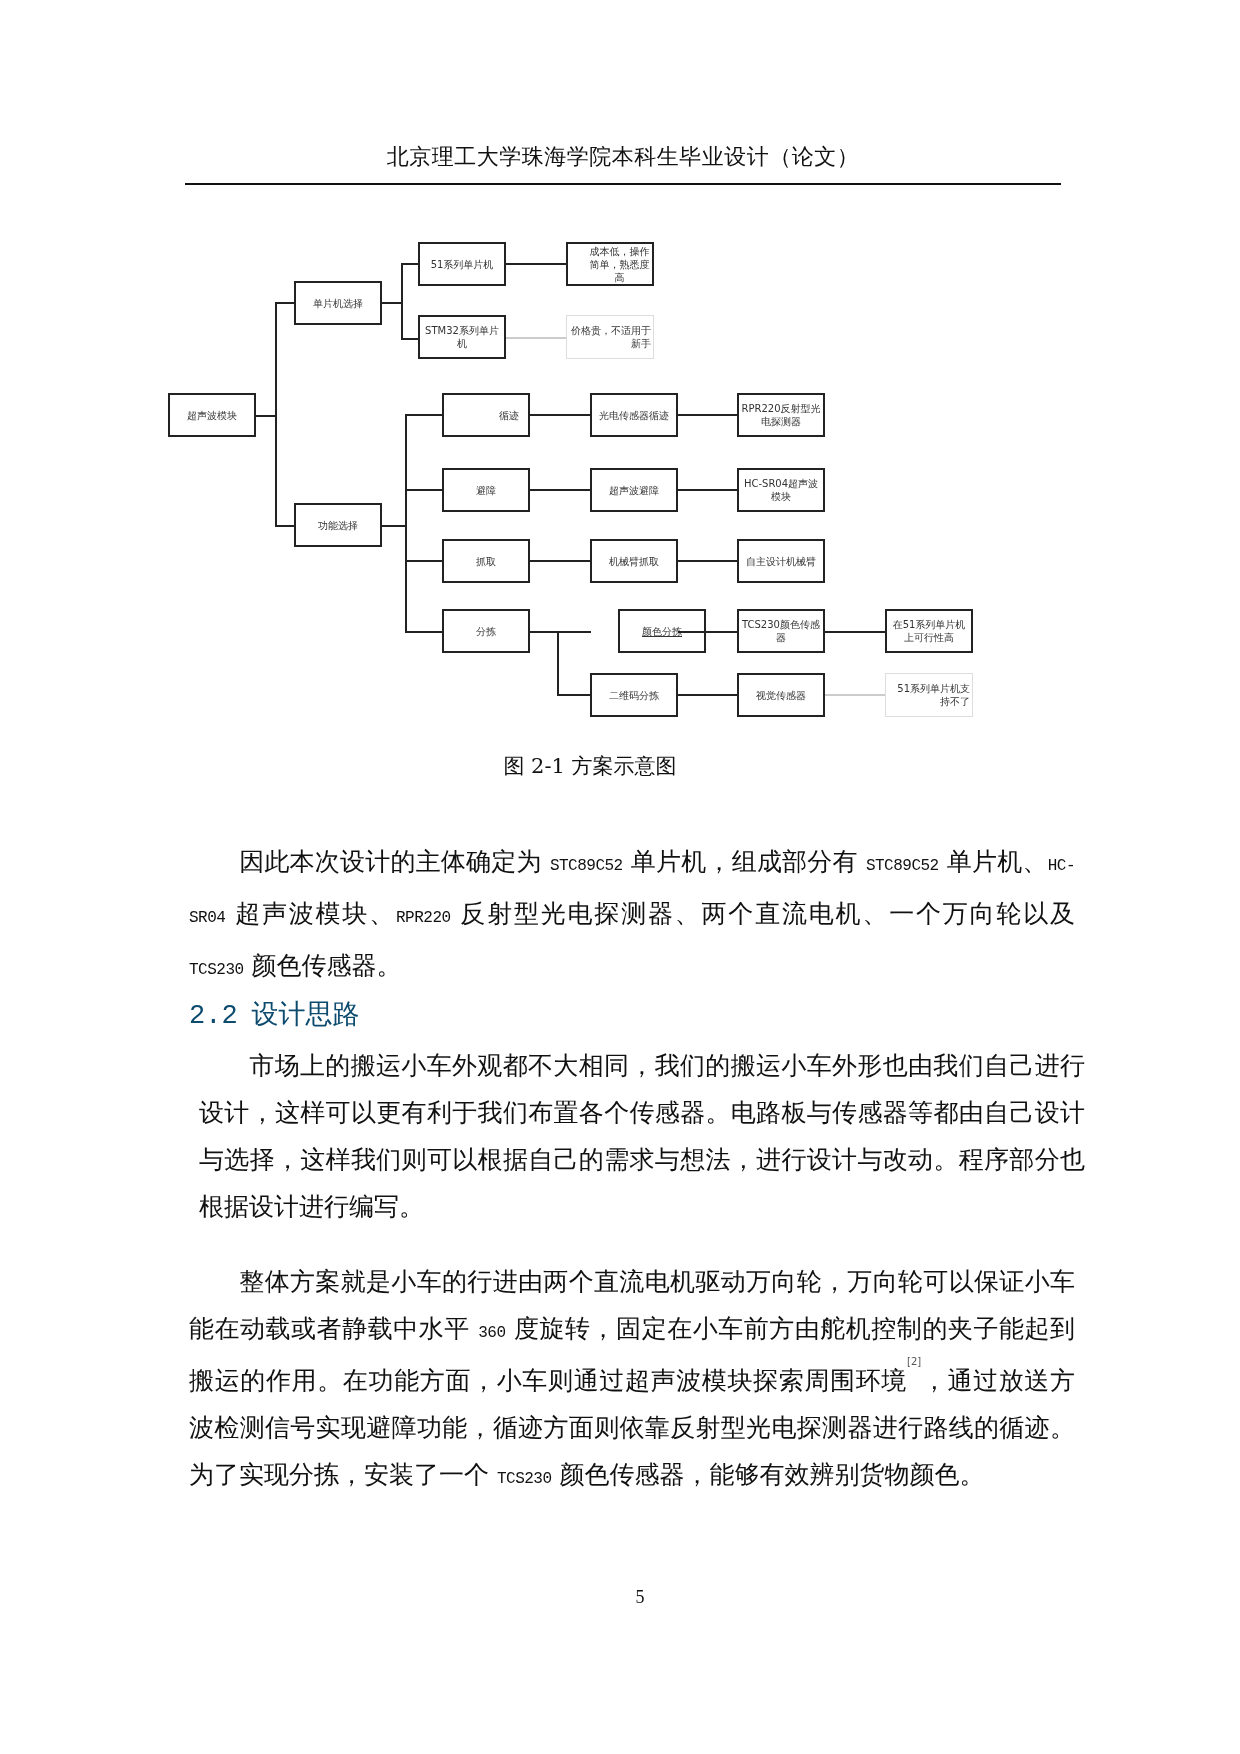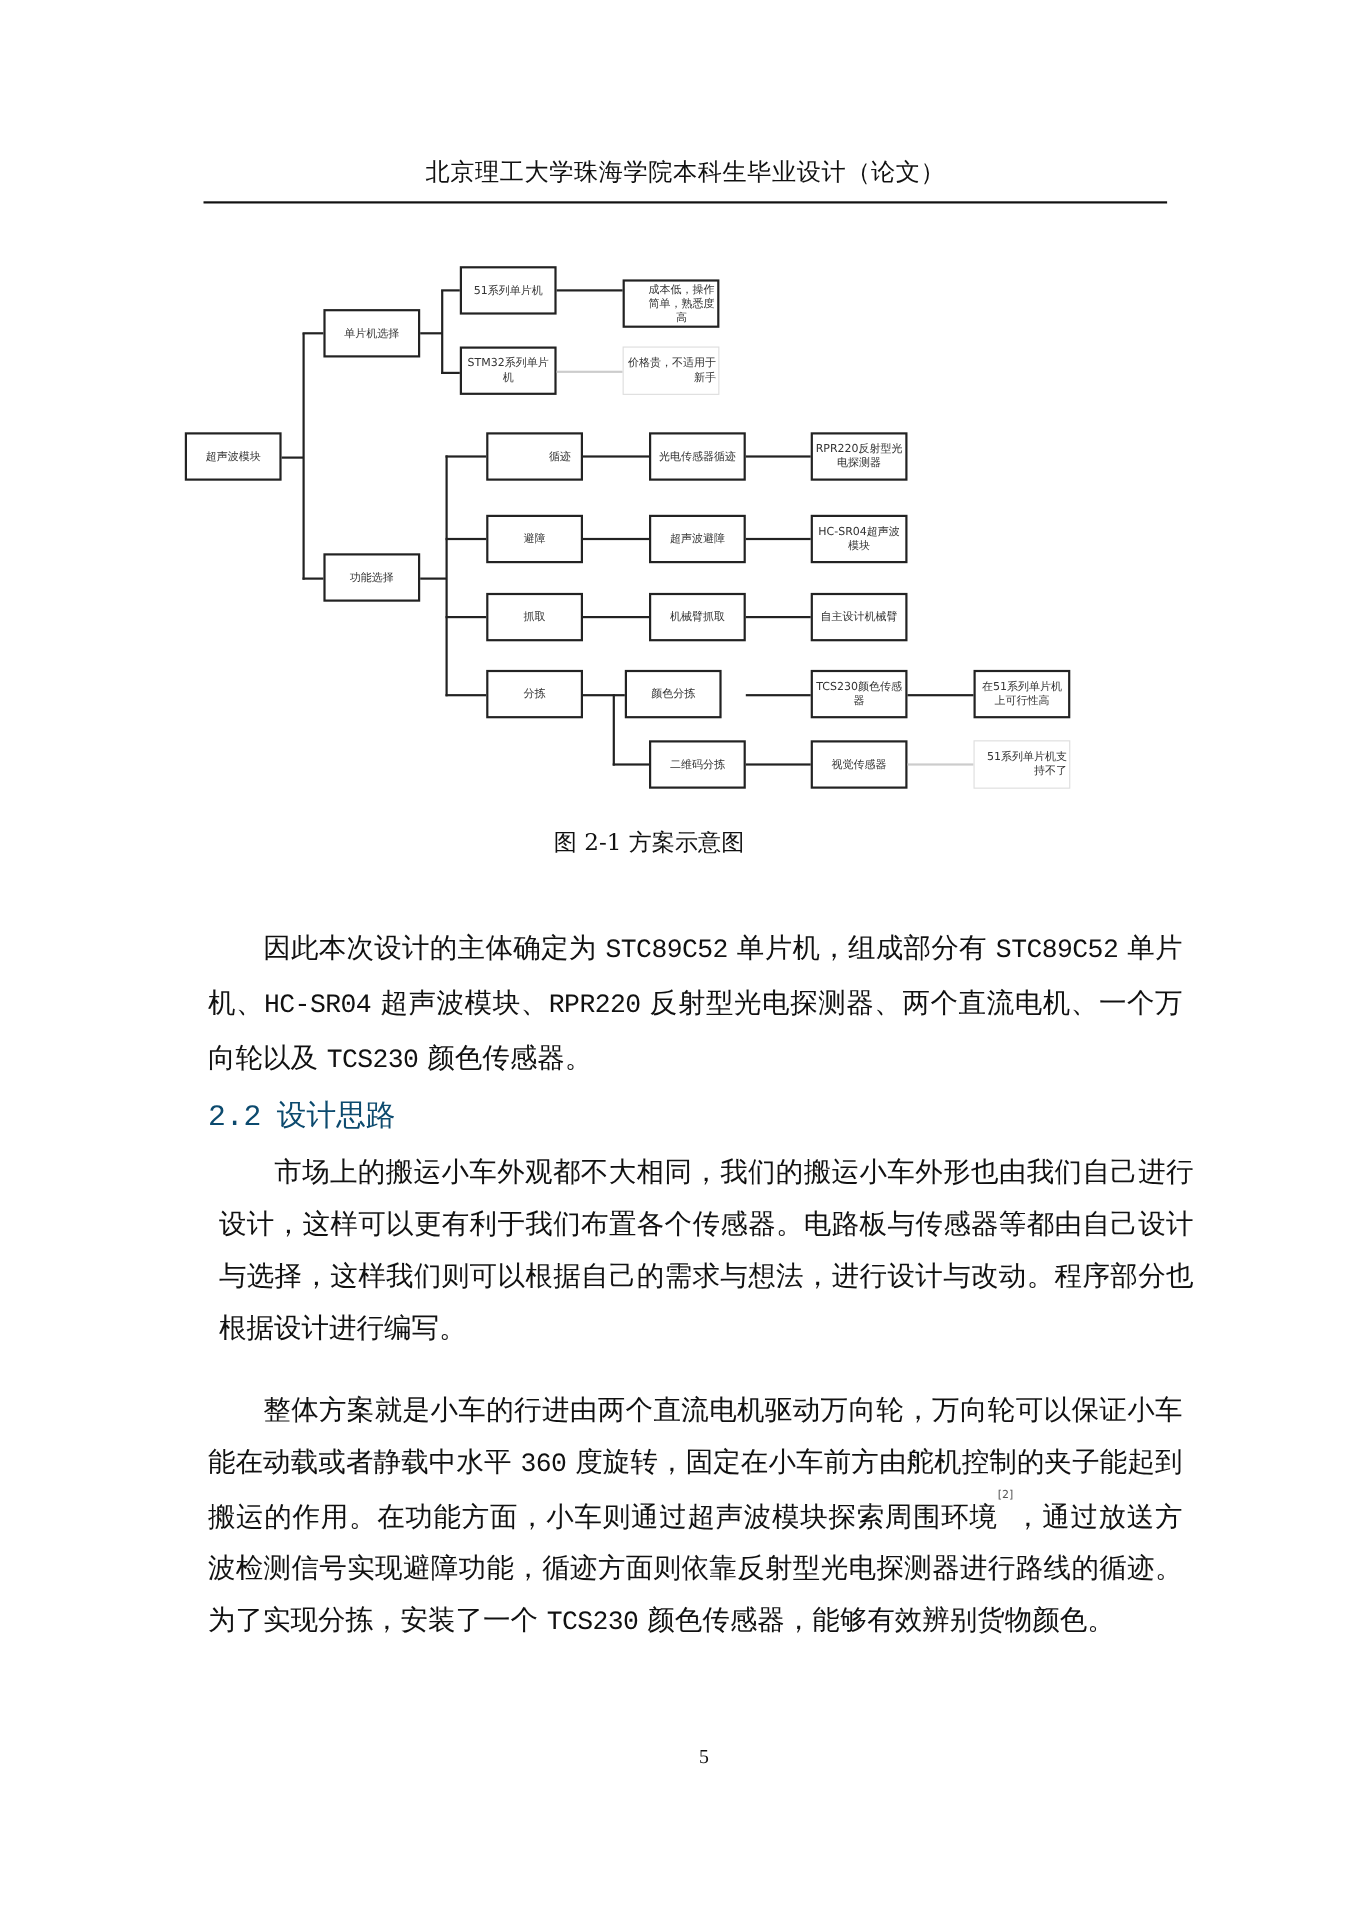--- a/index.html
+++ b/index.html
@@ -21,21 +21,21 @@
   .line.light { background: #ccc; }
   .h { height: 2px; }
   .v { width: 2px; }
 
   .caption { left: 400px; width: 380px; top: 752px; text-align: center; font-size: 21px;
              font-family: "DejaVu Serif", serif; color: #111; }
 
   .para { left: 189px; width: 886px; font-size: 25px; line-height: 47px;
           text-align: justify; font-family: "DejaVu Sans", sans-serif; color: #111; }
   .para .indent { display: inline-block; width: 50px; }
-  .mono { font-family: "Liberation Mono", monospace; font-size: 24px; letter-spacing: -0.5px; }
+  .mono { font-family: "Liberation Mono", monospace; font-size: 16px; letter-spacing: -0.5px; }
   sup.cite { font-size: 10px; vertical-align: top; line-height: 10px; color: #555; }
 
   .heading { left: 189px; top: 996px; font-size: 27px; color: #0c4a6e; }
   .heading .num { font-family: "Liberation Mono", monospace; margin-right: 14px; }
 
   .page-num { left: 600px; width: 80px; top: 1587px; text-align: center; font-size: 18px;
               font-family: "Liberation Serif", serif; color: #111; }
 </style>
 </head>
 <body>
@@ -56,21 +56,21 @@
 
   <div class="line h" style="left:382px;top:302px;width:20px;"></div>
   <div class="line v" style="left:401px;top:264px;height:76px;"></div>
   <div class="line h" style="left:401px;top:263px;width:18px;"></div>
   <div class="line h" style="left:401px;top:338px;width:18px;"></div>
 
   <div class="box" style="left:418px;top:242px;">51系列单片机</div>
   <div class="box" style="left:418px;top:315px;">STM32系列单片机</div>
   <div class="line h" style="left:506px;top:263px;width:61px;"></div>
   <div class="line h light" style="left:506px;top:337px;width:61px;"></div>
-  <div class="box" style="left:566px;top:254px;padding-left:21px;">成本低，操作简单，熟悉度高</div>
+  <div class="box" style="left:566px;top:242px;padding-left:21px;">成本低，操作简单，熟悉度高</div>
   <div class="box light" style="left:566px;top:315px;">价格贵，不适用于新手</div>
 
   <div class="line h" style="left:382px;top:525px;width:24px;"></div>
   <div class="line v" style="left:405px;top:414px;height:219px;"></div>
   <div class="line h" style="left:405px;top:414px;width:38px;"></div>
   <div class="line h" style="left:405px;top:489px;width:38px;"></div>
   <div class="line h" style="left:405px;top:560px;width:38px;"></div>
   <div class="line h" style="left:405px;top:631px;width:38px;"></div>
 
   <div class="box" style="left:442px;top:393px;padding-left:48px;">循迹</div>
@@ -81,21 +81,21 @@
   <div class="line h" style="left:530px;top:414px;width:61px;"></div>
   <div class="line h" style="left:530px;top:489px;width:61px;"></div>
   <div class="line h" style="left:530px;top:560px;width:61px;"></div>
   <div class="line h" style="left:530px;top:631px;width:61px;"></div>
   <div class="line v" style="left:557px;top:631px;height:65px;"></div>
   <div class="line h" style="left:557px;top:694px;width:34px;"></div>
 
   <div class="box" style="left:590px;top:393px;">光电传感器循迹</div>
   <div class="box" style="left:590px;top:468px;">超声波避障</div>
   <div class="box" style="left:590px;top:539px;">机械臂抓取</div>
-  <div class="box" style="left:568px;top:609px;">颜色分拣</div>
+  <div class="box" style="left:618px;top:609px;text-decoration:underline;">颜色分拣</div>
   <div class="box" style="left:590px;top:673px;">二维码分拣</div>
 
   <div class="line h" style="left:678px;top:414px;width:60px;"></div>
   <div class="line h" style="left:678px;top:489px;width:60px;"></div>
   <div class="line h" style="left:678px;top:560px;width:60px;"></div>
   <div class="line h" style="left:678px;top:631px;width:60px;"></div>
   <div class="line h" style="left:678px;top:694px;width:60px;"></div>
 
   <div class="box" style="left:737px;top:393px;">RPR220反射型光电探测器</div>
   <div class="box" style="left:737px;top:468px;">HC-SR04超声波模块</div>

